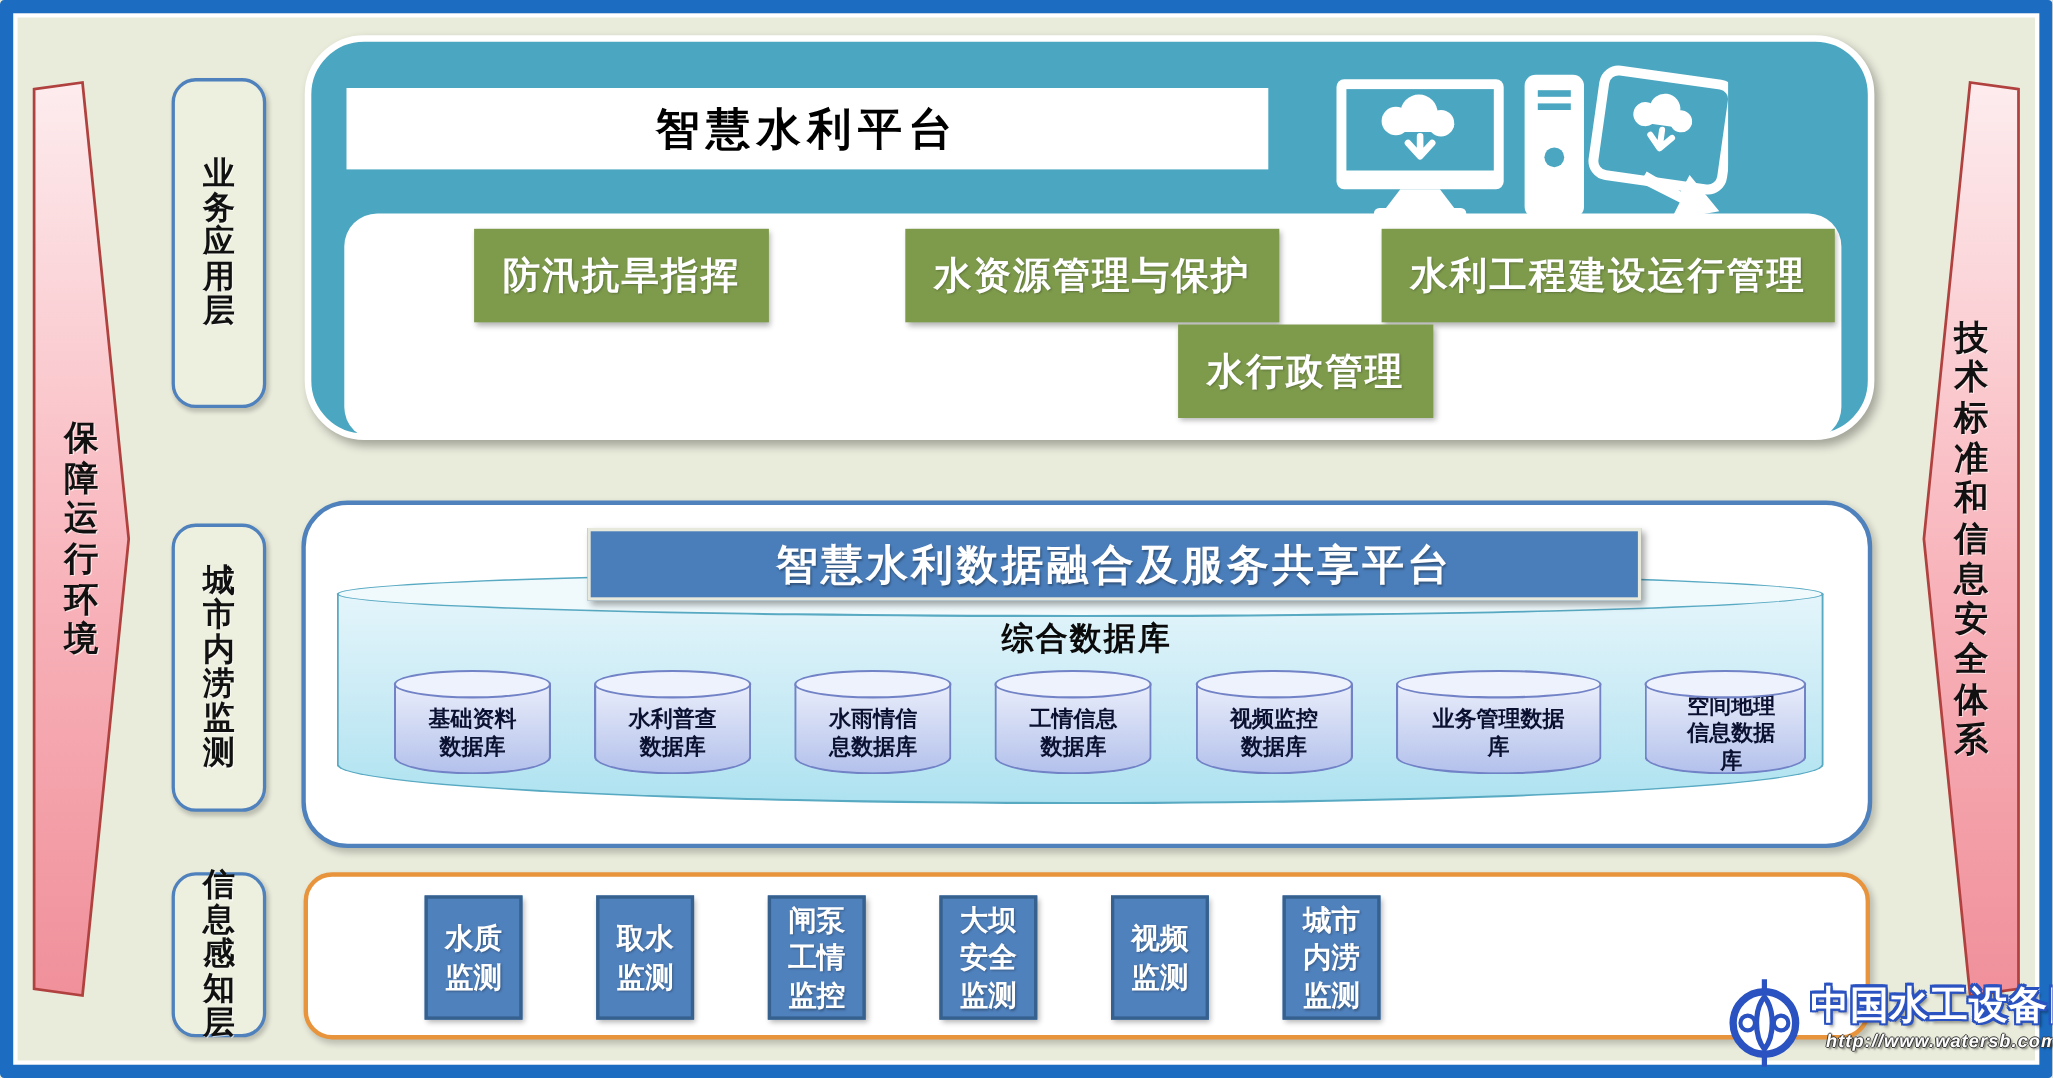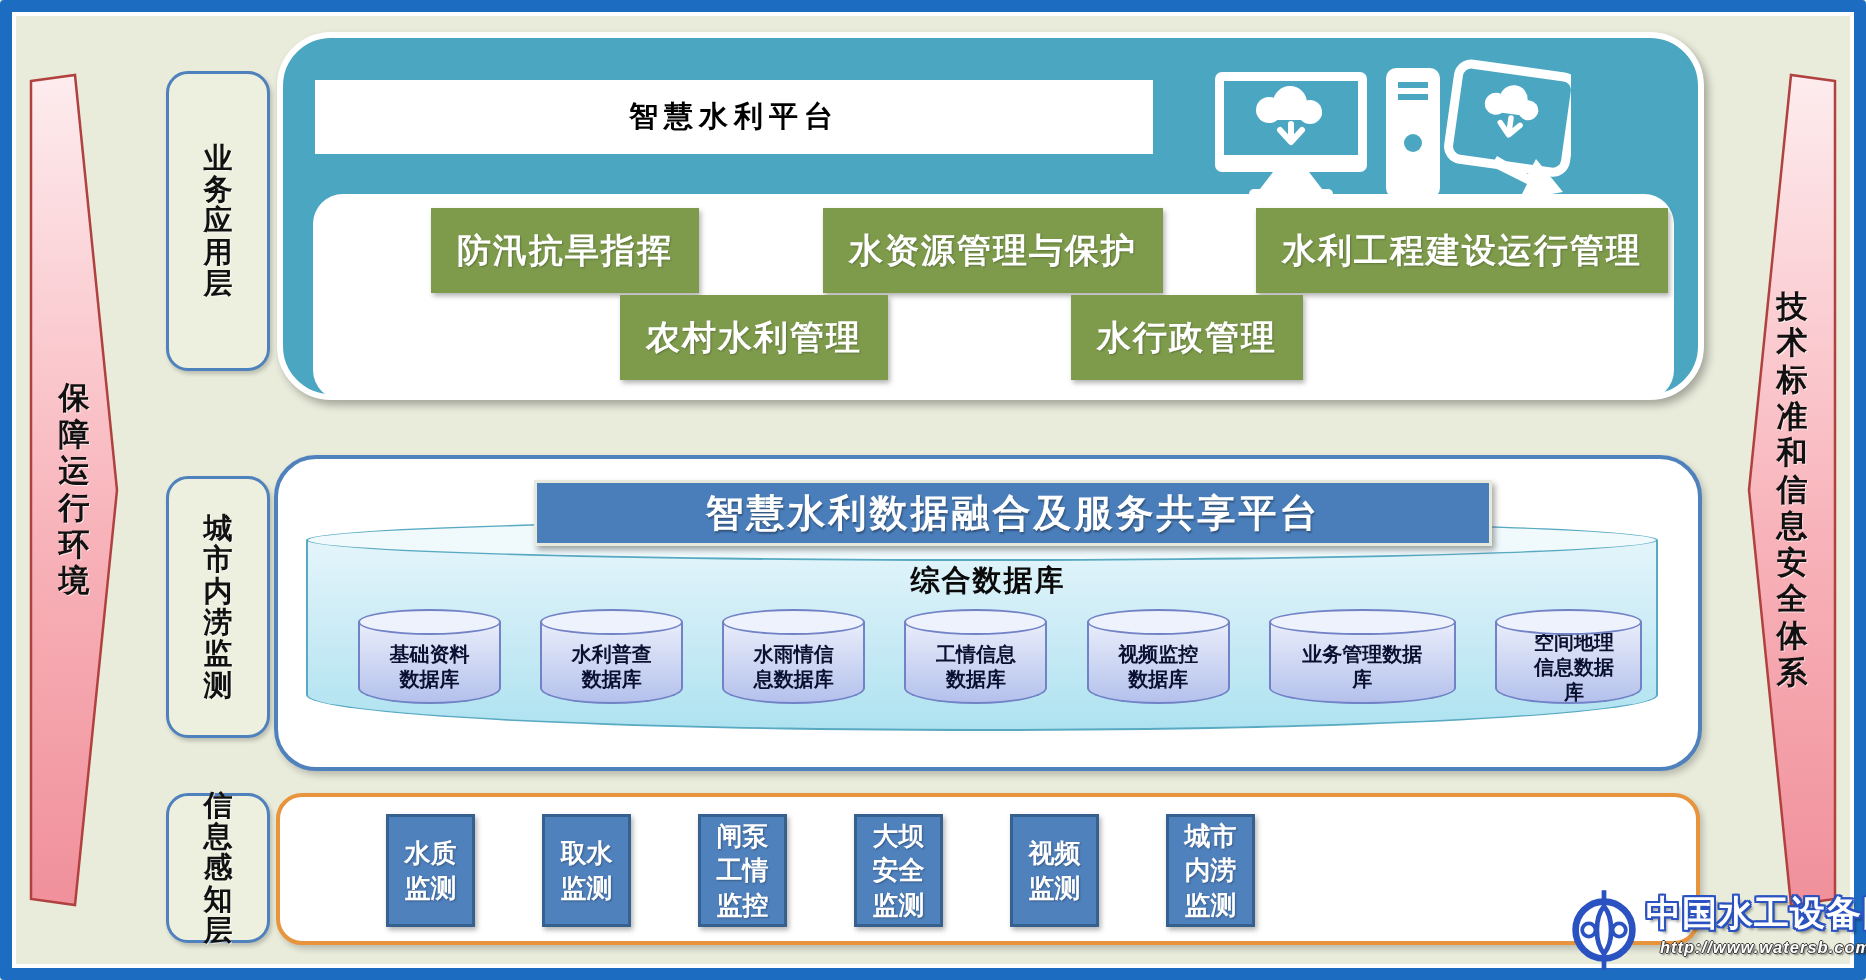--- a/index.html
+++ b/index.html
@@ -10,30 +10,30 @@
 
   
   .side-arrow{position:absolute;top:72px;width:92px;height:836px;}
   .side-arrow svg{position:absolute;inset:0;}
   .side-arrow .label{position:absolute;inset:0;display:flex;align-items:center;justify-content:center;}
   .vtext{width:1.12em;word-break:break-all;line-height:1.18;text-align:center;font-weight:bold;color:#111;
          text-shadow:1px 1px 0 rgba(255,255,255,.65);}
   .side-arrow .vtext{font-size:31px;}
 
   
-  .layer-box{position:absolute;left:166px;width:104px;background:#edefdf;border:3px solid #4f81bd;
+  .layer-box{position:absolute;left:156px;width:86px;background:#edefdf;border:3px solid #4f81bd;
              border-radius:22px;box-shadow:2px 3px 4px rgba(0,0,0,.2);
              display:flex;align-items:center;justify-content:center;}
   .layer-box .vtext{font-size:29px;line-height:1.08;}
 
   
   .app-box{position:absolute;left:277px;top:32px;width:1427px;height:368px;background:#4ba7c1;
            border:6px solid #ffffff;border-radius:54px;box-shadow:4px 5px 9px rgba(0,0,0,.3);}
   .app-title{position:absolute;left:32px;top:42px;width:838px;height:74px;background:#ffffff;
-             display:flex;align-items:center;justify-content:center;font-size:29px;font-weight:bold;
+             display:flex;align-items:center;justify-content:center;font-size:40px;font-weight:bold;
              letter-spacing:6px;color:#000;}
   .app-icons{position:absolute;left:928px;top:20px;width:360px;height:150px;}
   .app-panel{position:absolute;left:30px;top:156px;width:1361px;height:206px;background:#ffffff;border-radius:30px;}
   .module{position:absolute;height:85px;background:#7e9b4c;color:#fff;font-size:34px;font-weight:bold;
           letter-spacing:2px;display:flex;align-items:center;justify-content:center;padding:0 26px;
           box-shadow:2px 3px 5px rgba(0,0,0,.3);text-shadow:1px 1px 2px rgba(0,0,0,.25);}
   .row1{top:170px;} .row2{top:257px;}
   .m1{left:148px;} .m2{left:540px;} .m3{left:973px;text-align:right;} .m4{left:337px;} .m5{left:788px;}
 
   
@@ -162,21 +162,20 @@
 
       <g>
         <path d="M286,98 L317,116 L325,101 L352,134 L308,142 L316,126 L280,108 Z" fill="#ffffff"></path>
       </g>
     </svg>
 
     <div class="app-panel"></div>
     <div class="module row1 m1">防汛抗旱指挥</div>
     <div class="module row1 m2">水资源管理与保护</div>
     <div class="module row1 m3">水利工程建设运行管理</div>
-    <div class="module row2 m4">农村水利管理</div>
     <div class="module row2 m5">水行政管理</div>
   </div>
 
   <div class="data-box">
     <div class="bigcyl">
       <div class="body"></div>
       <div class="cap"></div>
     </div>
     <div class="data-header">智慧水利数据融合及服务共享平台</div>
     <div class="db-title">综合数据库</div>

